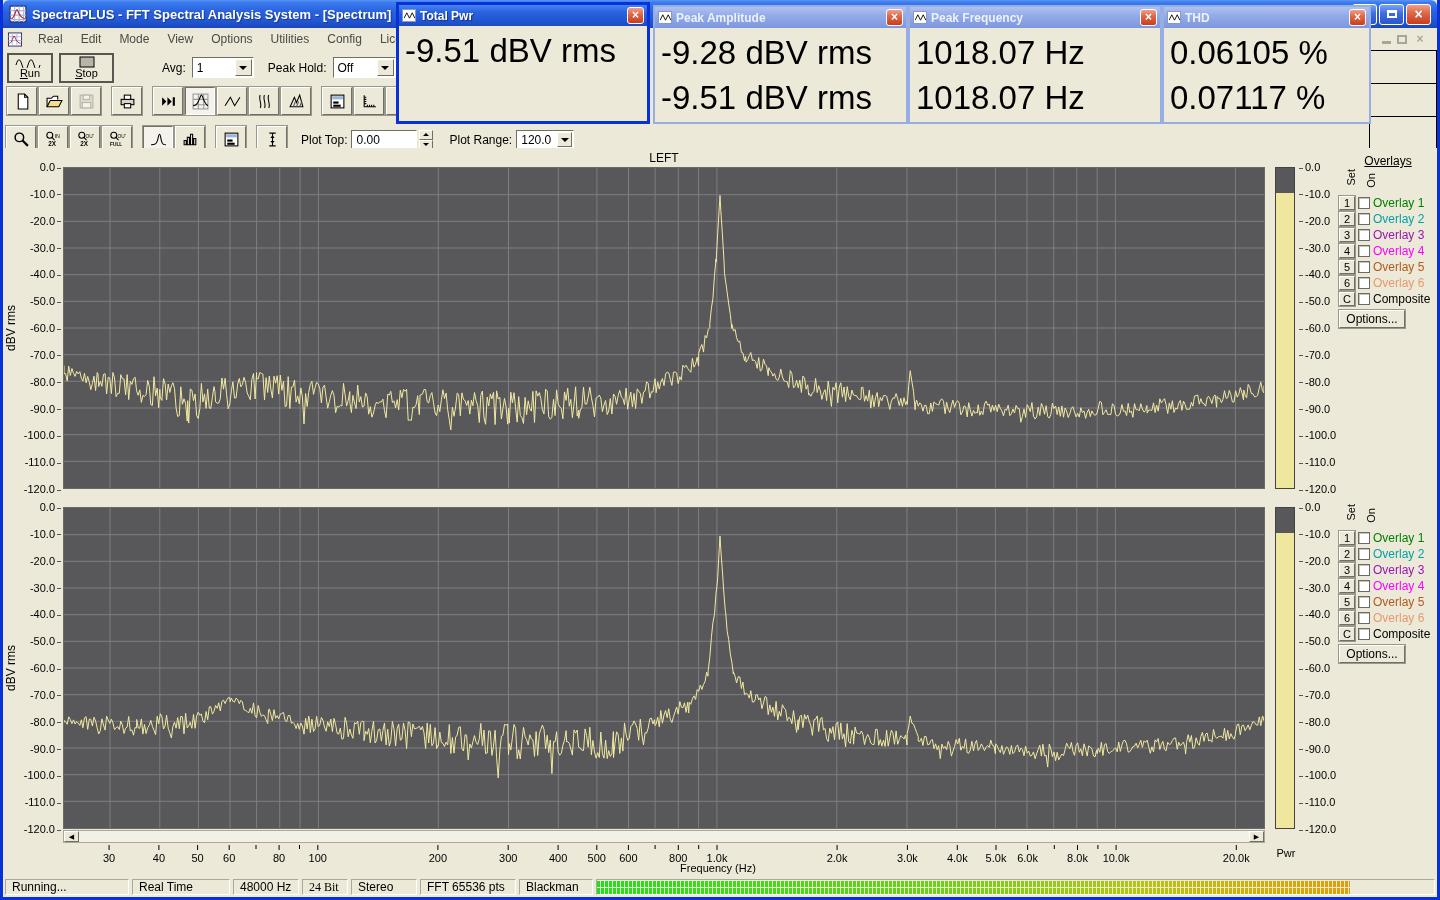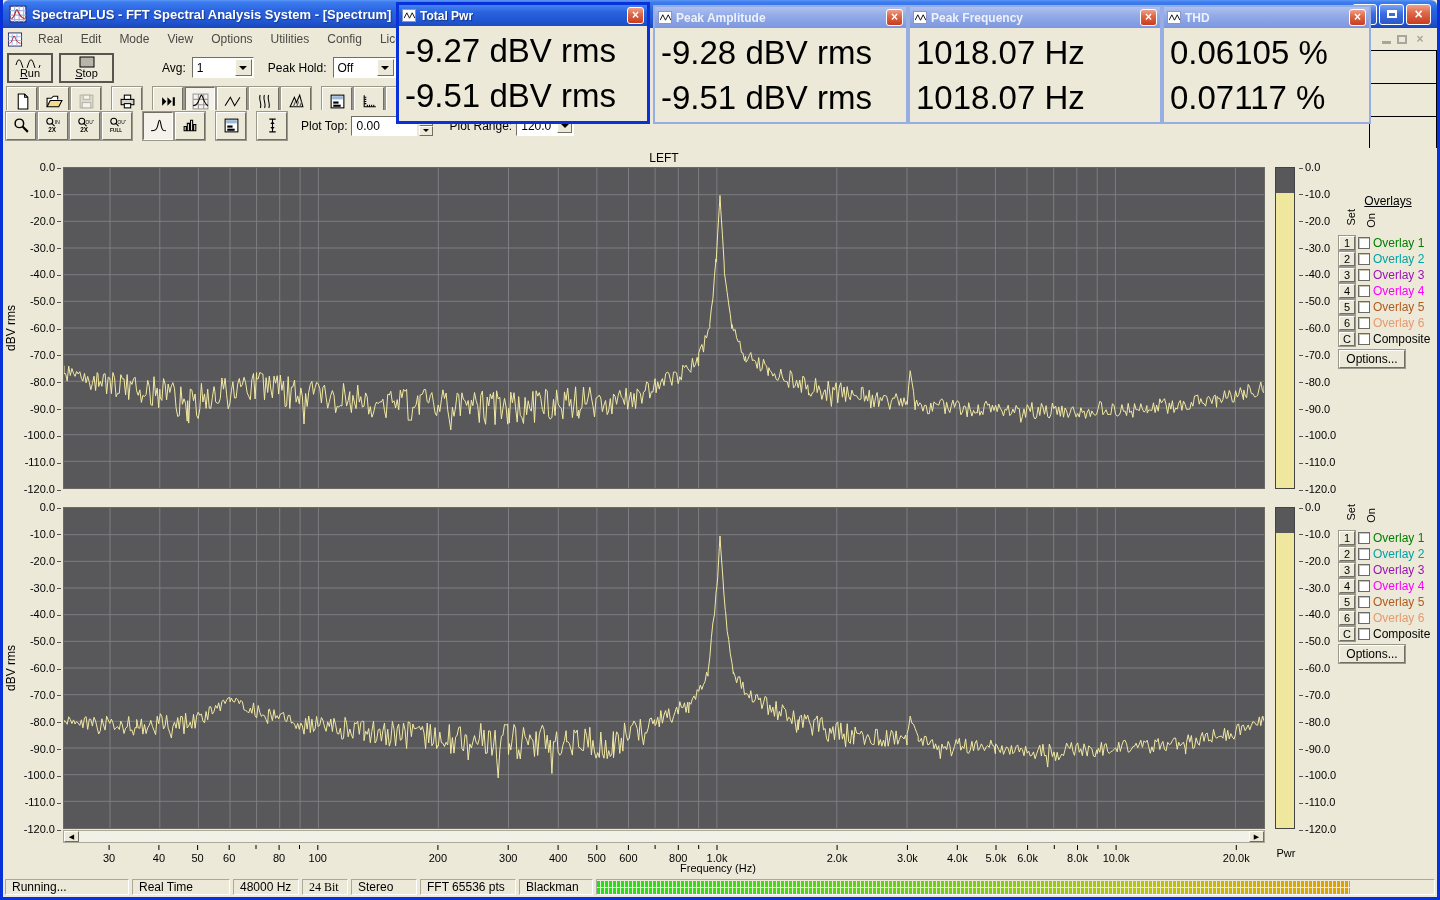--- a/index.html
+++ b/index.html
@@ -24,21 +24,21 @@
     display:flex;align-items:center;padding:0 4px;gap:0;}
   .mitem{font-size:12px;color:#4c4a44;padding:2px 9px;}
   .mdictl{margin-left:auto;display:flex;gap:6px;align-items:center;padding-right:6px;}
   .mdibtn{color:#A8A69C;font:bold 12px/12px "Liberation Sans",sans-serif;width:14px;text-align:center;}
   .mdimin{width:9px;height:3px;background:#A8A69C;margin-top:7px;}
   .mdimax{width:10px;height:9px;border:2px solid #A8A69C;}
   
   .tbar{position:absolute;background:#ECE9D8;display:flex;align-items:center;}
   .tb1{left:0;top:50px;width:1434px;height:35px;padding:2px 4px;gap:6px;}
   .tb2{left:0;top:85px;width:1434px;height:32px;padding:1px 4px;}
-  .tb3{left:0;top:110px;width:1250px;height:31px;padding:1px 3px;}
+  .tb3{left:0;top:124px;width:1250px;height:31px;padding:1px 3px;}
   .tbtn{width:30px;height:28px;background:#ECE9D8;border:1px solid;border-color:#fff #716F64 #716F64 #fff;
     outline:1px solid #9a988c;display:flex;align-items:center;justify-content:center;margin-right:2px;}
   .tbtn.active{border-color:#716F64 #fff #fff #716F64;background:#F4F2EA;}
   .tbtn.disabled svg{opacity:.45;}
   .runstop{width:46px;height:30px;border:2px solid #58564e;background:#ECE9D8;display:flex;flex-direction:column;
     align-items:center;justify-content:center;padding:1px;}
   .runstop .lbl{display:block;font-size:11px;color:#000;line-height:11px;}
   .runstop .lbl::first-letter{text-decoration:underline;}
   .flabel{font-size:12px;color:#000;}
   .combo{height:21px;background:#fff;border:1px solid;border-color:#716F64 #fff #fff #716F64;
@@ -75,21 +75,21 @@
   .pwrbar{position:absolute;left:1272px;width:20px;height:322px;border:1px solid #444;background:#EFE79E;}
   .pwrbar .darktop{width:100%;background:#58585B;}
   .hscroll{position:absolute;left:60px;width:1202px;height:13px;background:#F2F1E8;border:1px solid #ACA899;
     display:flex;justify-content:space-between;}
   .sarrow{width:15px;height:11px;background:#ECE9D8;border:1px solid;border-color:#fff #716F64 #716F64 #fff;
     font-size:7px;line-height:10px;text-align:center;color:#000;}
   .xticks{position:absolute;left:60px;width:1202px;height:24px;}
   .axcaption{position:absolute;font-size:11px;color:#000;text-align:center;}
   
   .ovpanel{position:absolute;left:1336px;width:98px;font-size:12px;color:#000;}
-  .ovtitle{text-align:center;text-decoration:underline;font-size:12px;margin-bottom:1px;margin-top:40px;}
+  .ovtitle{text-align:center;text-decoration:underline;font-size:12px;margin-bottom:1px;}
   .ovheads{position:relative;height:26px;}
   .ovheads span{position:absolute;writing-mode:vertical-rl;transform:rotate(180deg);font-size:11px;}
   .ovheads .seth{left:6px;top:0;}
   .ovheads .onh{left:26px;top:4px;}
   .ovrow{display:flex;align-items:center;height:16px;gap:3px;}
   .setbtn{width:16px;height:14px;background:#ECE9D8;border:1px solid;border-color:#fff #716F64 #716F64 #fff;
     outline:1px solid #9a988c;font-size:11px;line-height:12px;text-align:center;color:#000;}
   .chk{width:12px;height:12px;background:#fff;border:1px solid #6a6a66;box-shadow:inset 1px 1px 0 #c8c5b8;}
   .ovlabel{font-size:12px;white-space:nowrap;}
   .optbtn{margin-top:3px;width:66px;height:18px;background:#ECE9D8;border:1px solid;border-color:#fff #716F64 #716F64 #fff;
@@ -691,21 +691,20 @@
     <div class="mtitle">
       <span class="miniicon">
         <svg width="11" height="9" viewBox="0 0 12 10">
             <path d="M0 8l3-6 3 6 3-6 3 6" stroke="#000" fill="none"></path>
           </svg>
       </span>
       <span class="t">Total Pwr</span>
       <span class="mclose">×</span>
     </div>
     <div class="mbody">
-      <div class="mline">-9.27 dBV rms</div>
       <div class="mline">-9.51 dBV rms</div>
     </div>
   </div>
 
   <div class="mwin inactive" style="left:650px;top:5px;width:255px;height:119px">
     <div class="mtitle">
       <span class="miniicon">
         <svg width="11" height="9" viewBox="0 0 12 10">
             <path d="M0 8l3-6 3 6 3-6 3 6" stroke="#000" fill="none"></path>
           </svg>

